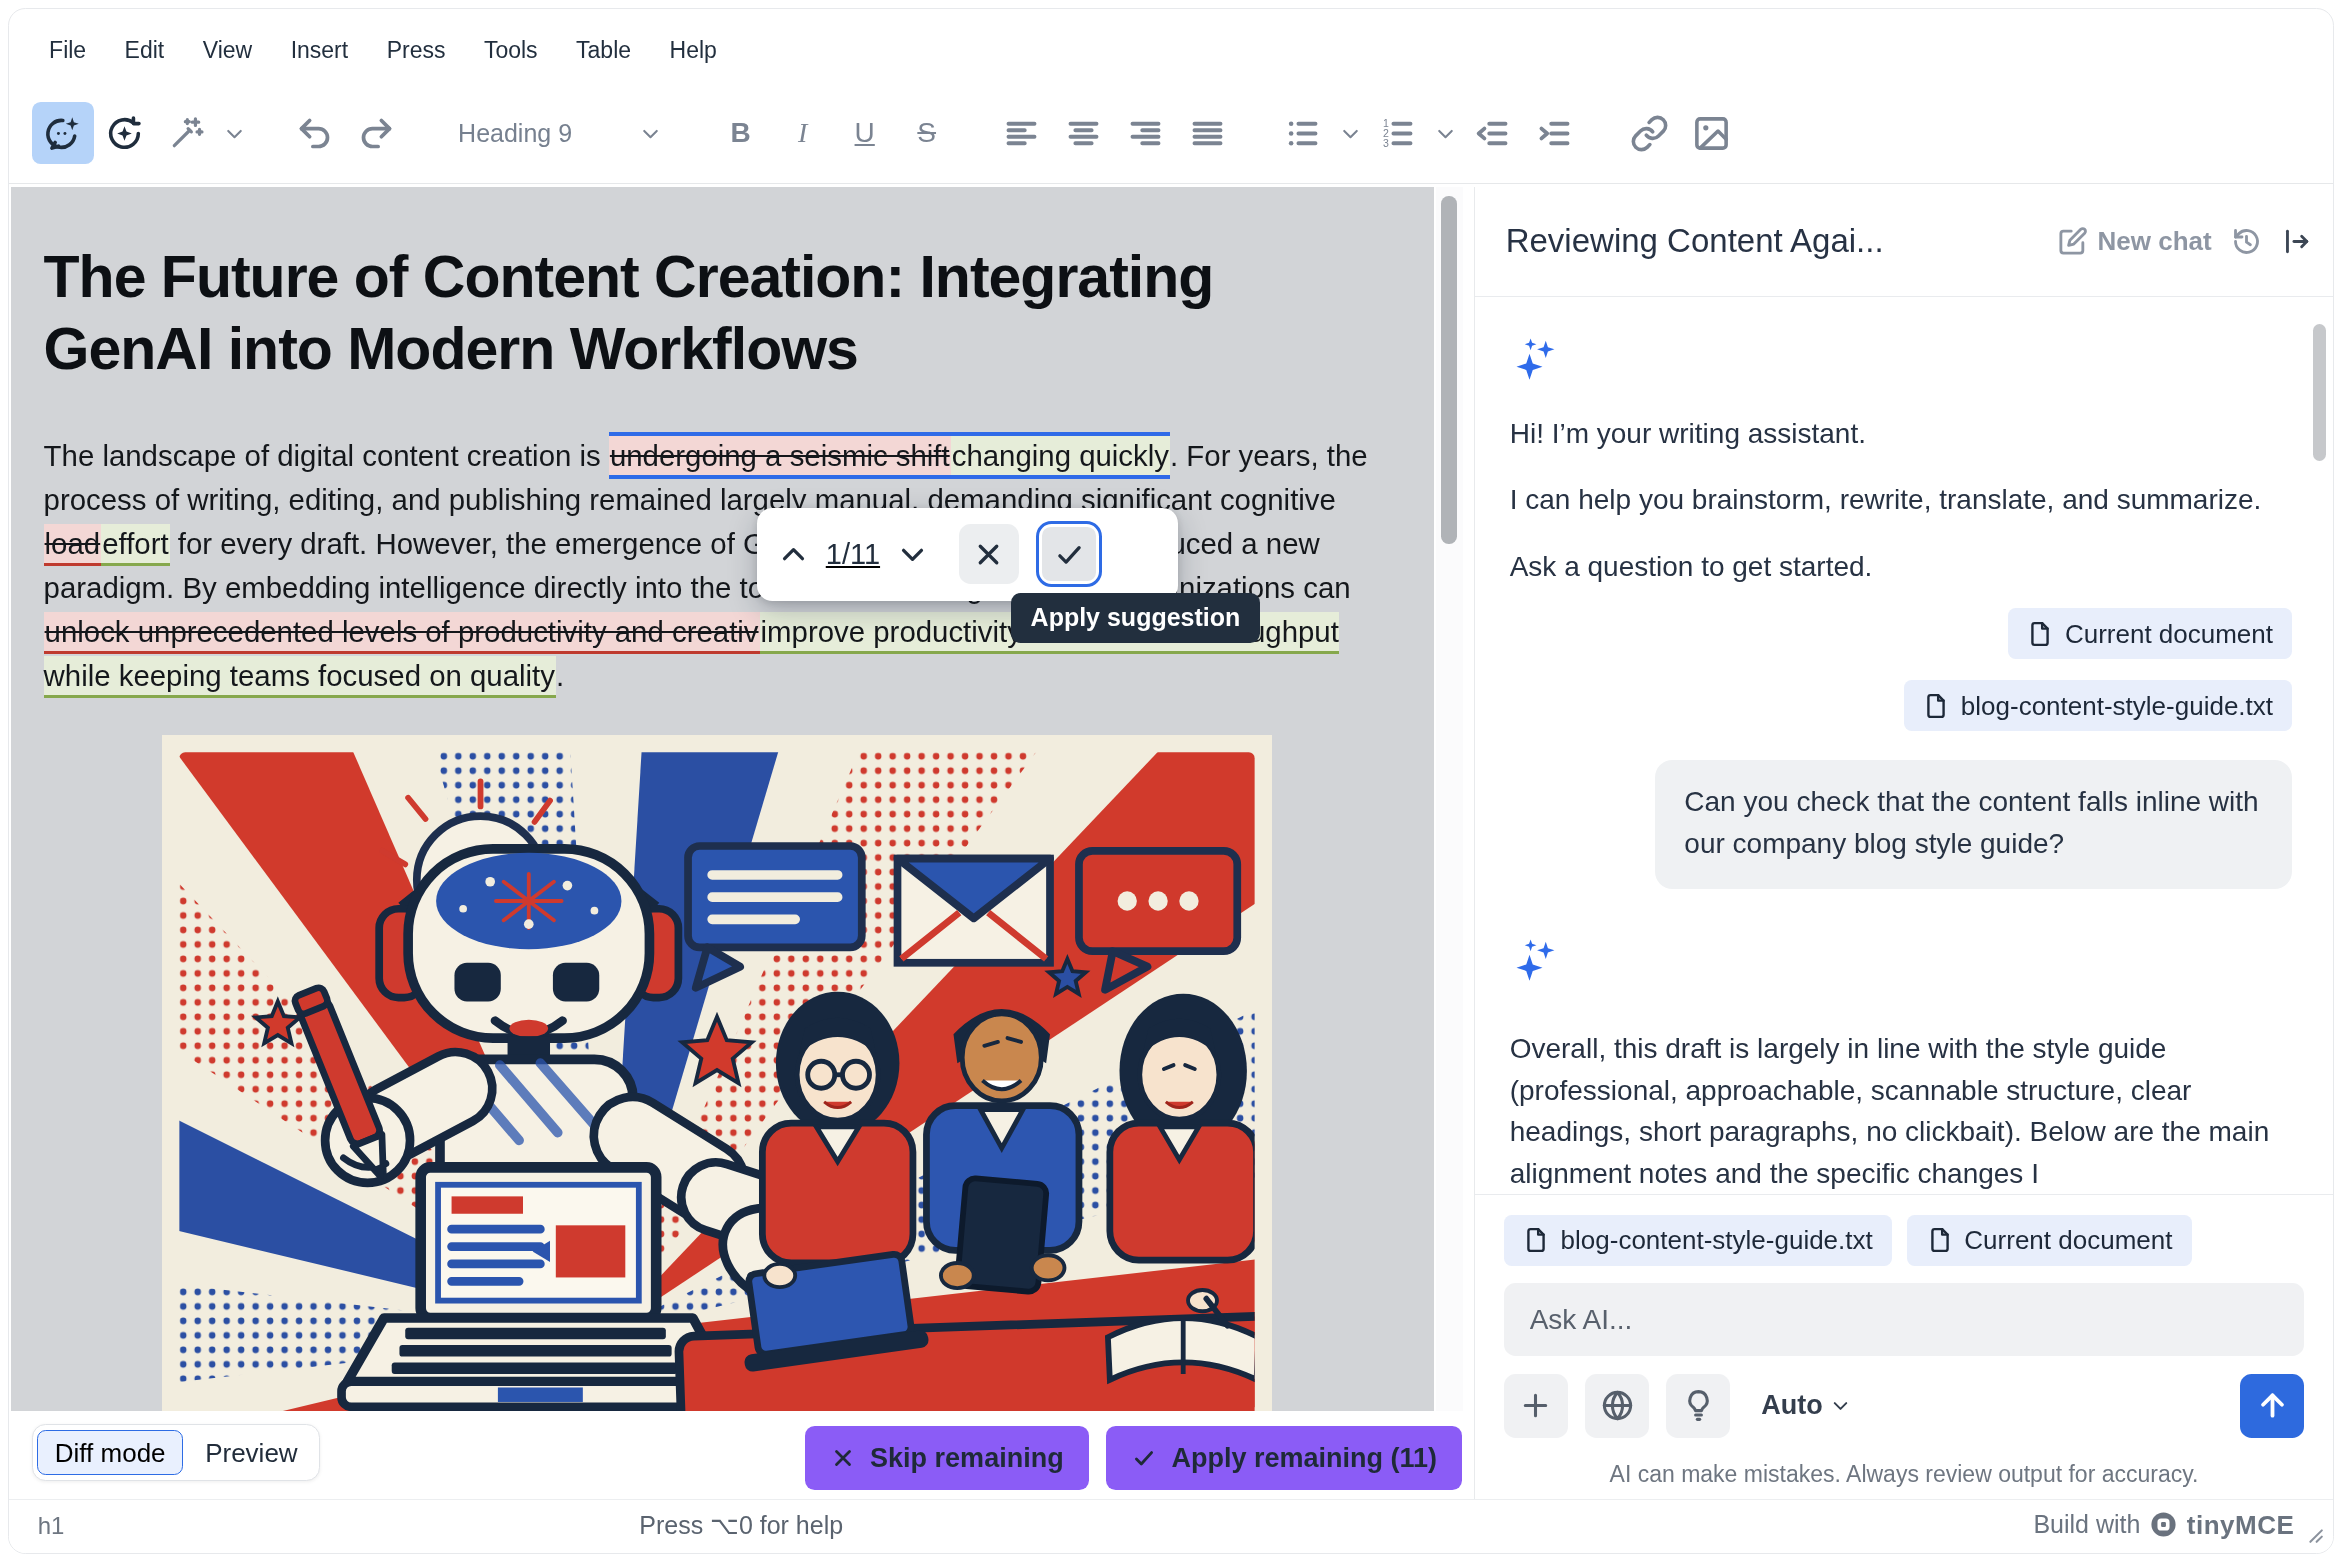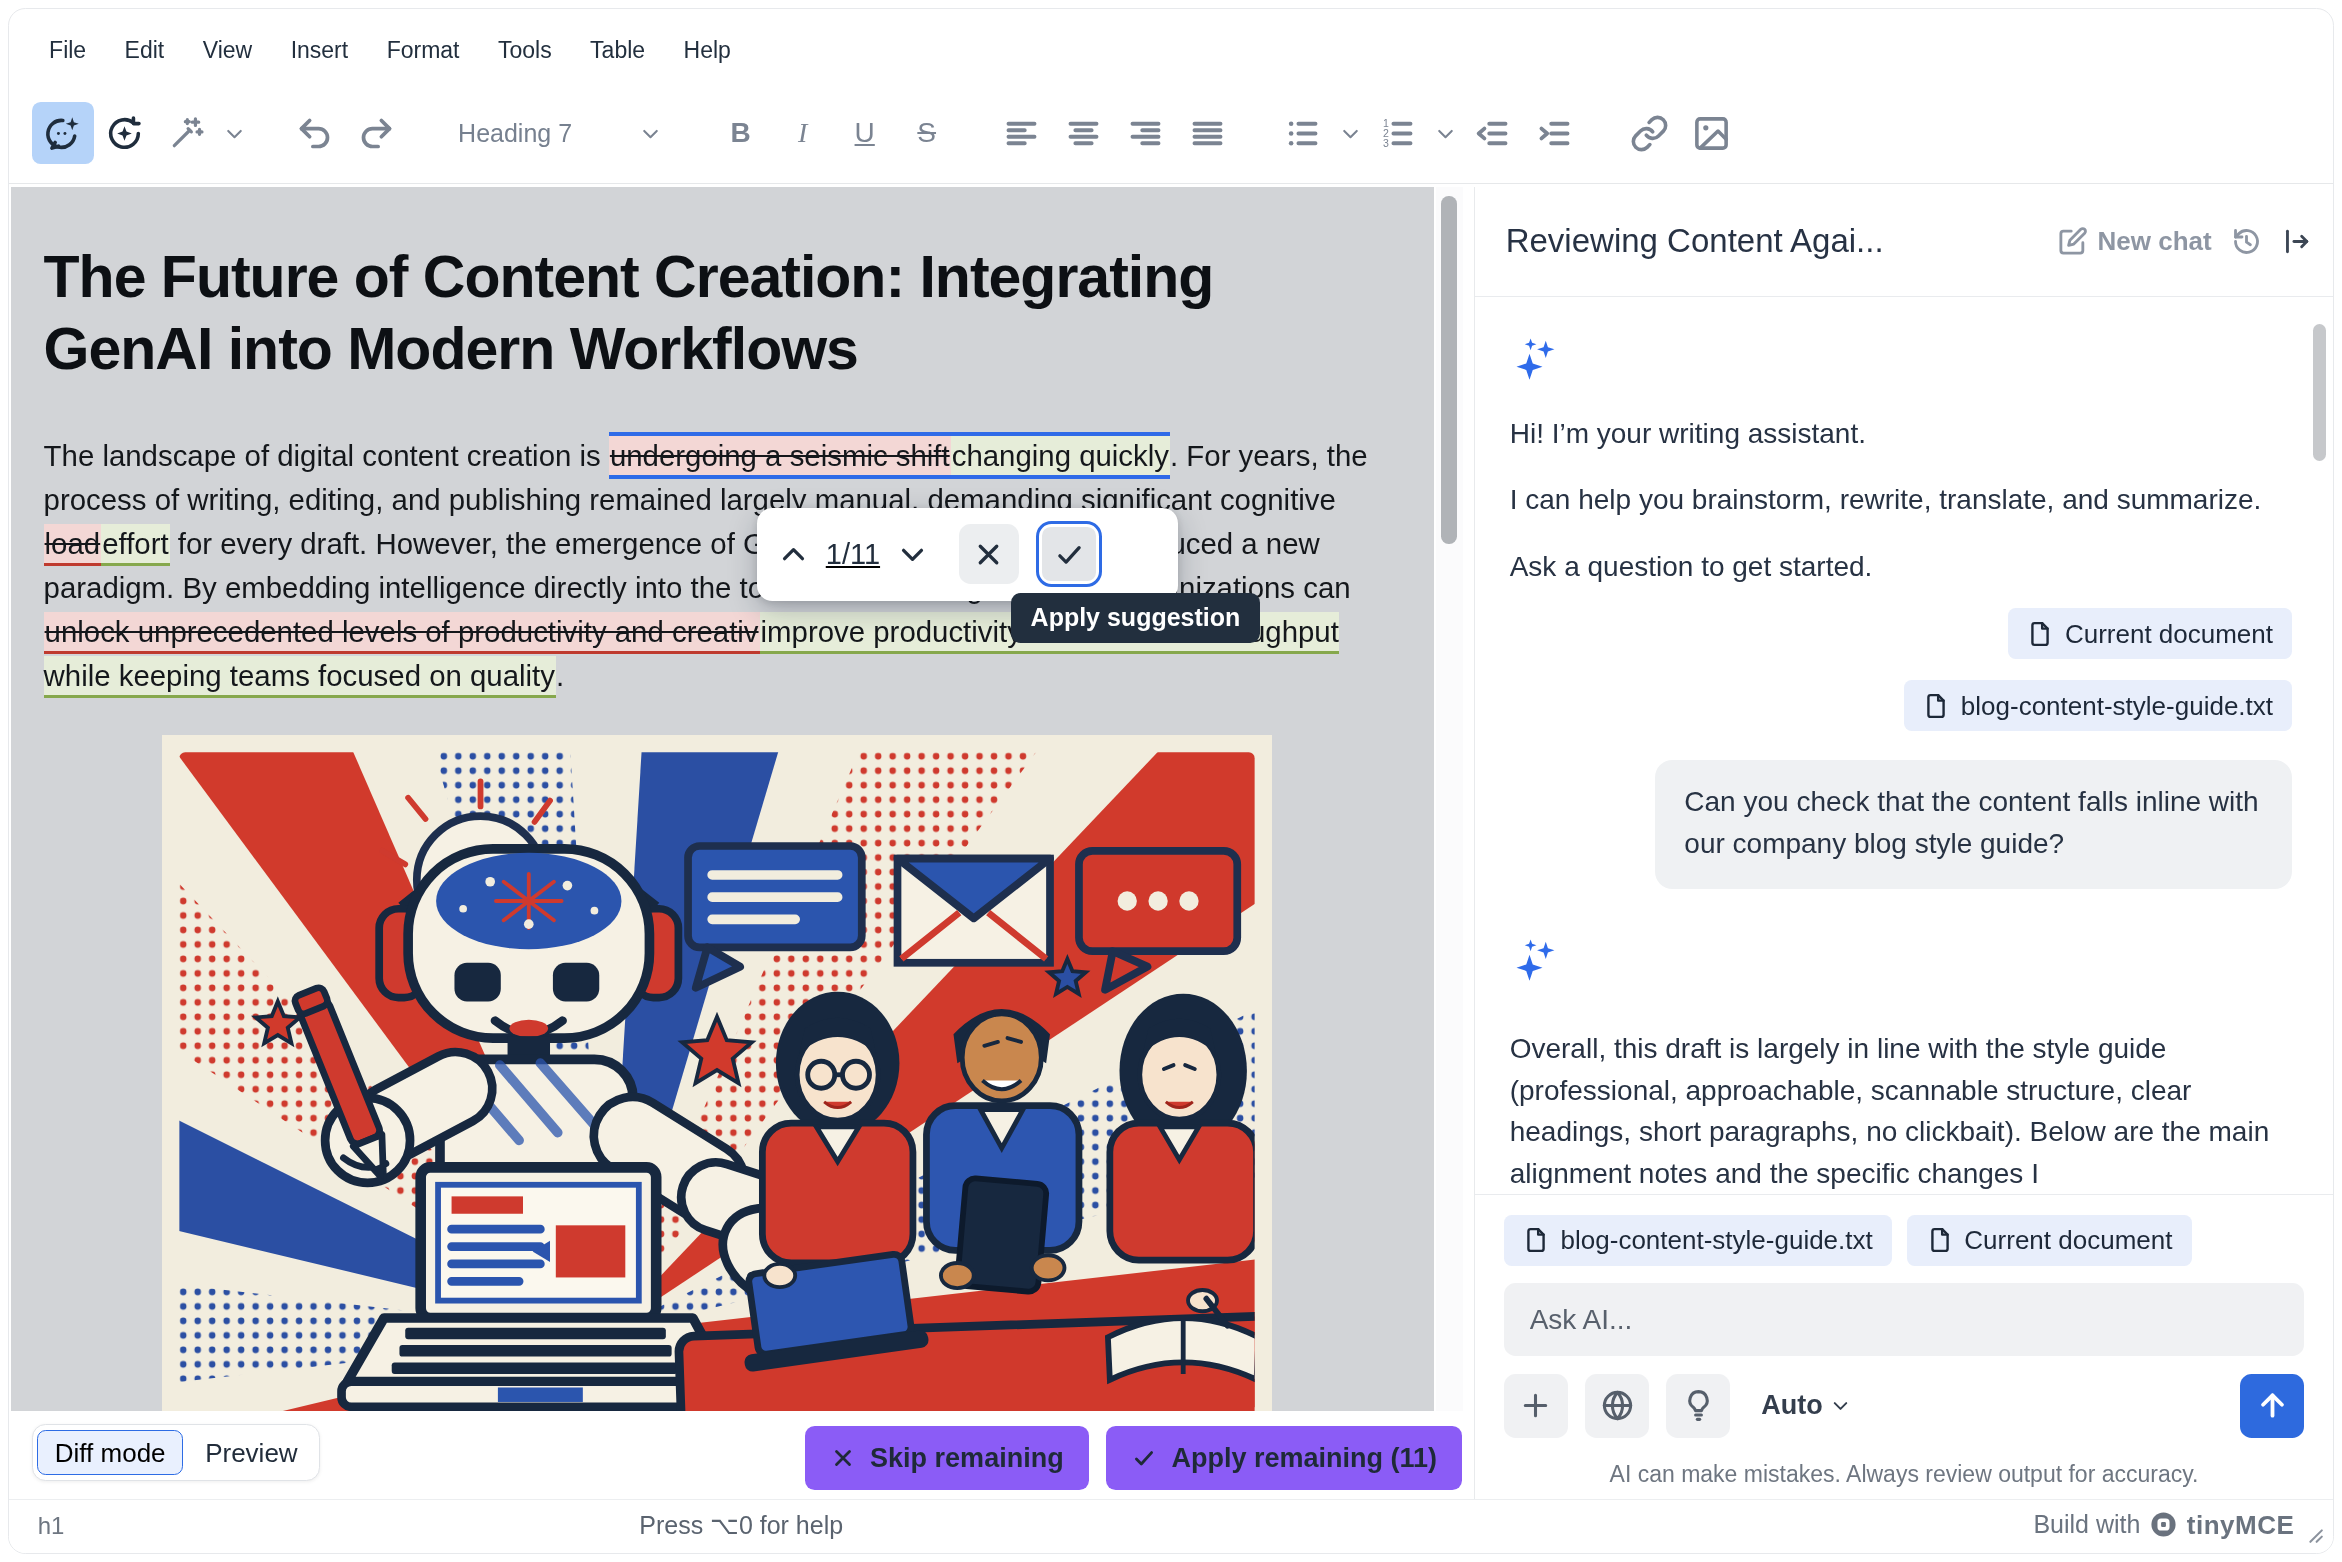--- a/index.html
+++ b/index.html
@@ -101,21 +101,21 @@
 </head>
 <body>
 
 <div class="window">
 
   <nav class="menubar">
       <button class="menu-item">File</button>
       <button class="menu-item">Edit</button>
       <button class="menu-item">View</button>
       <button class="menu-item">Insert</button>
-      <button class="menu-item">Format</button>
+      <button class="menu-item">Press</button>
       <button class="menu-item">Tools</button>
       <button class="menu-item">Table</button>
       <button class="menu-item">Help</button>
     </nav>
 
   <div class="toolbar">
     <div class="tb-group">
       <button class="tb active">
         <svg class="ic dark" viewBox="0 0 24 24" style="stroke-width:2.2">
           <path d="M19.5 13.5A8.3 8.3 0 1 1 12.2 4"></path>
@@ -156,21 +156,21 @@
       </button>
       <button class="tb">
         <svg class="ic" viewBox="0 0 24 24" style="stroke-width:2.3">
             <path d="M15 14l5-5-5-5"></path>
             <path d="M20 9H9.5a5.5 5.5 0 0 0 0 11H13"></path>
           </svg>
       </button>
     </div>
     <div class="tb-group">
       <div class="heading-select">
-        <span>Heading 7</span>
+        <span>Heading 9</span>
         <svg class="ic sm" viewBox="0 0 24 24">
             <path d="M6 9.5l6 6 6-6"></path>
           </svg>
       </div>
     </div>
     <div class="tb-group">
       <button class="tb">
           <span class="glyph" style="font-weight:800">B</span>
         </button>
       <button class="tb">

